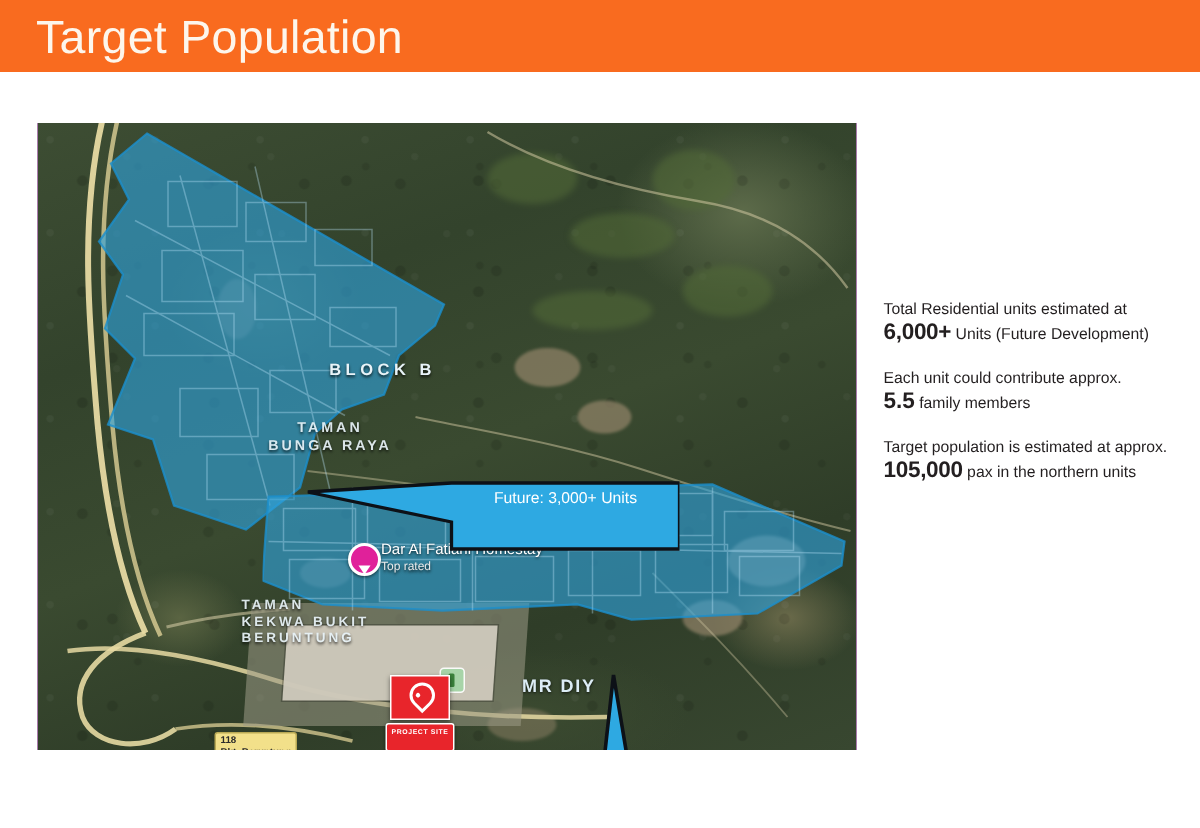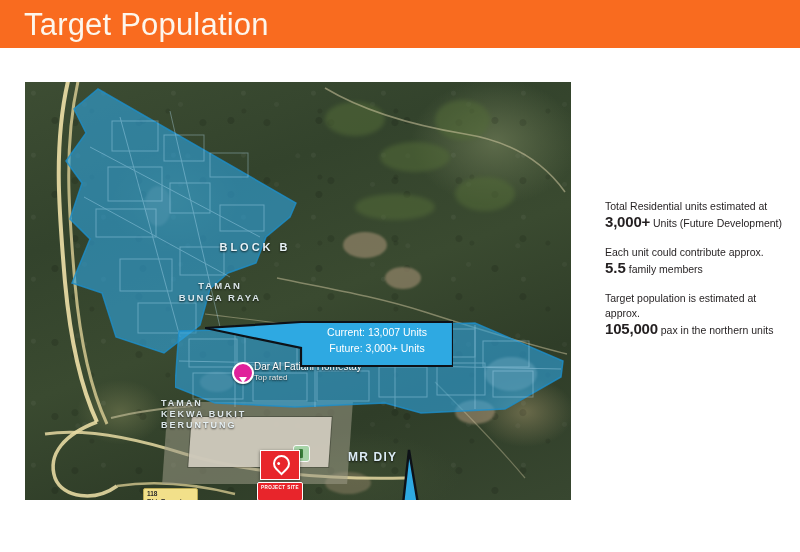--- a/index.html
+++ b/index.html
@@ -154,21 +154,21 @@
   }
   
   #callout-units-south{position:absolute;left:340px;top:366px;width:182px;height:116px;}
 
   
   #info-panel{
     position:absolute;left:589px;top:199px;width:200px;
     color:#231f20;
   }
   .info-block{margin-bottom:14px;}
-  .info-line{font-size:10.5px;line-height:15px;margin-left:16px;}
+  .info-line{font-size:10.5px;line-height:15px;}
   .info-line .big{font-size:15px;font-weight:700;letter-spacing:-.2px;}
   .info-line .big-sm{font-size:15px;font-weight:700;}
 </style>
 </head>
 <body>
 
 <div id="header-bar"></div>
 <div id="slide-title">Target Population</div>
 
 <div id="map-figure">
@@ -277,40 +277,39 @@
     <span class="hw-num">118</span>
     <span class="hw-name">Bkt.
 Beruntung</span>
   </div>
 
   <div id="callout-units-north">
     <svg width="248" height="50" style="position:absolute;left:0;top:0;">
       <polygon points="96,4 248,4 248,48 96,48 96,30 0,10" fill="#2ea9e2" stroke="#0d1117" stroke-width="2.2"></polygon>
     </svg>
     <div class="ct-text">
-      <div>Current: 13,007 Units</div>
       <div>Future: 3,000+ Units</div>
     </div>
   </div>
 
   <div id="callout-units-south">
     <svg width="182" height="116" style="position:absolute;left:0;top:0;">
       <polygon points="44,2 56,74 180,74 180,114 4,114 4,74 36,74" fill="#2ea9e2" stroke="#0d1117" stroke-width="2.4"></polygon>
     </svg>
 
   </div>
 
 </div>
 
 <div id="info-panel">
 
   <div class="info-block">
     <div class="info-line">Total Residential units estimated at</div>
     <div class="info-line">
-      <span class="big">3,000+</span><span> Units (Future Development)</span>
+      <span class="big">6,000+</span><span> Units (Future Development)</span>
     </div>
   </div>
 
   <div class="info-block">
     <div class="info-line">Each unit could contribute approx.</div>
     <div class="info-line">
       <span class="big-sm">5.5</span><span> family members</span>
     </div>
   </div>
 

